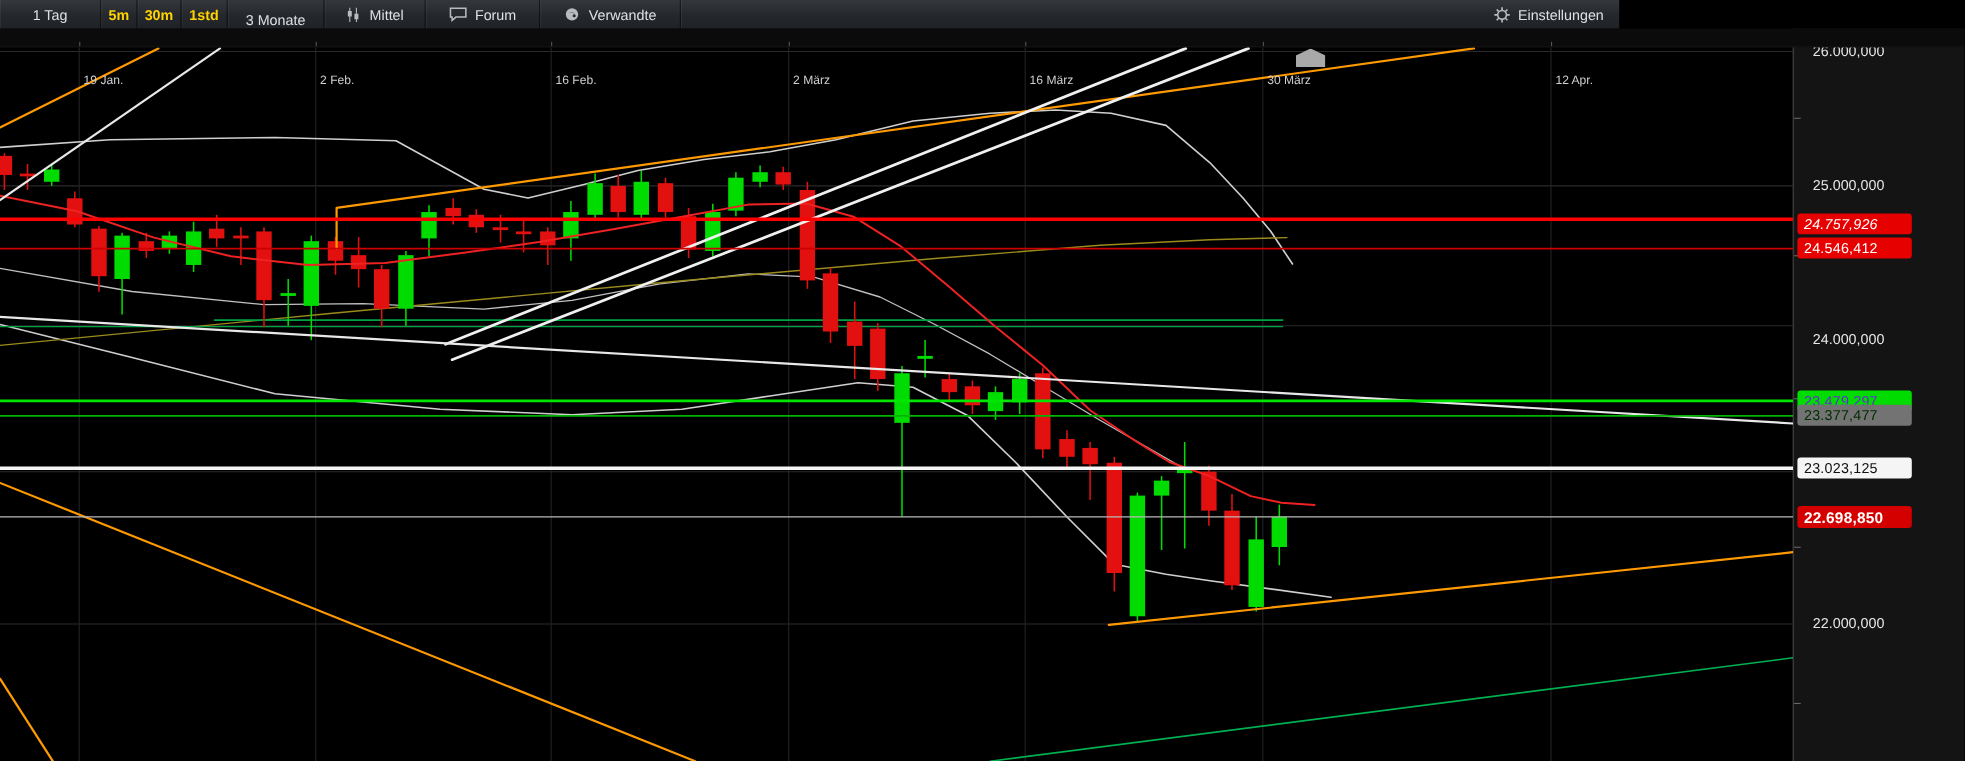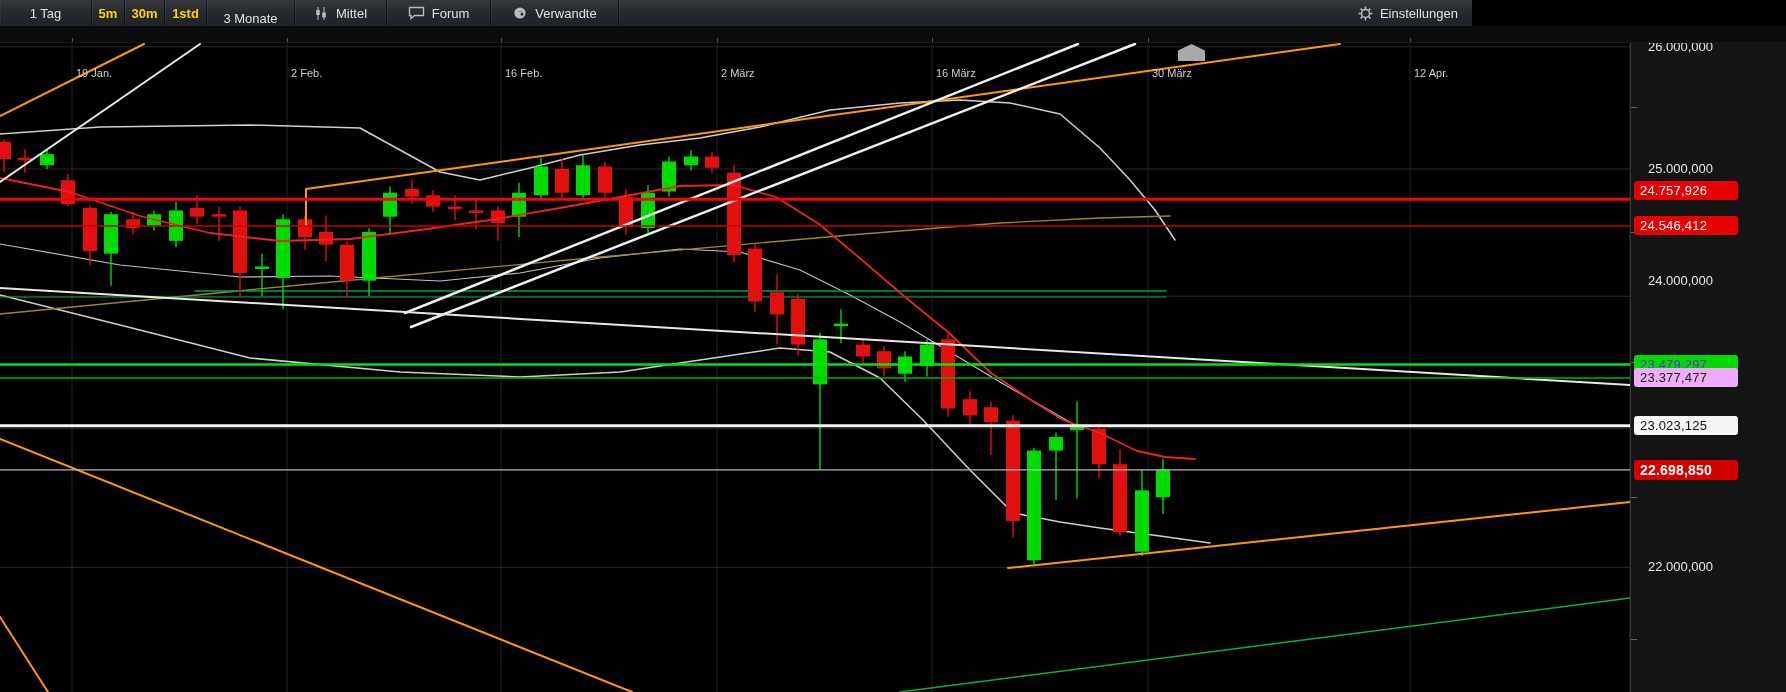--- a/index.html
+++ b/index.html
@@ -268,28 +268,28 @@
       <line x1="0" y1="364.53596597700283" x2="1630" y2="364.53596597700283" stroke="#00e600" stroke-width="2.5"></line>
       <line x1="0" y1="378.07717525584115" x2="1630" y2="378.07717525584115" stroke="#00b400" stroke-width="1.5"></line>
       <line x1="0" y1="425.6671829483007" x2="1630" y2="425.6671829483007" stroke="#f5f5f5" stroke-width="3"></line>
       <line x1="0" y1="469.8640848034545" x2="1630" y2="469.8640848034545" stroke="#b9b9b9" stroke-width="1.2"></line>
     </svg>
   <div id="axispanel"></div>
   <div id="marker" style="left: 1178px; top: 44px;"></div>
   <div id="labels-root">
       <div class="ylabel" style="top: 38.7971px;">26.000,000</div>
       <div class="ylabel" style="top: 161px;">25.000,000</div>
-      <div class="ylabel" style="top: 273px;">24.000,000</div>
+      <div class="ylabel" style="top: 301px;">24.000,000</div>
       <div class="ylabel" style="top: 420.798px;">23.000,000</div>
       <div class="ylabel" style="top: 559.3px;">22.000,000</div>
       <div class="ytick" style="top: 107.299px;"></div>
       <div class="ytick" style="top: 231.947px;"></div>
       <div class="ytick" style="top: 361.79px;"></div>
       <div class="ytick" style="top: 497.28px;"></div>
       <div class="ytick" style="top: 638.93px;"></div>
-      <div class="badge" style="top: 181px; background: rgb(230, 0, 0); color: rgb(255, 255, 255);">24.757,926</div>
+      <div class="badge" style="top: 194px; background: rgb(230, 0, 0); color: rgb(255, 255, 255); font-style: italic;">24.757,926</div>
       <div class="badge" style="top: 216.05px; background: rgb(230, 0, 0); color: rgb(255, 255, 255);">24.546,412</div>
       <div class="badge" style="top: 354.536px; background: rgb(0, 220, 0); color: #6d28d9;">23.479,297</div>
-      <div class="badge" style="top: 368.077px; background: #f0abfc; color: rgb(1, 45, 1);">23.377,477</div>
+      <div class="badge" style="top: 368.077px; background: #737373; color: rgb(1, 45, 1);">23.377,477</div>
       <div class="badge" style="top: 415.667px; background: rgb(245, 245, 245); color: rgb(17, 17, 17);">23.023,125</div>
       <div class="badge big" style="top: 460px; background: rgb(212, 0, 0); color: rgb(255, 255, 255);">22.698,850</div>
     </div>
 </div>
 
 </body></html>

